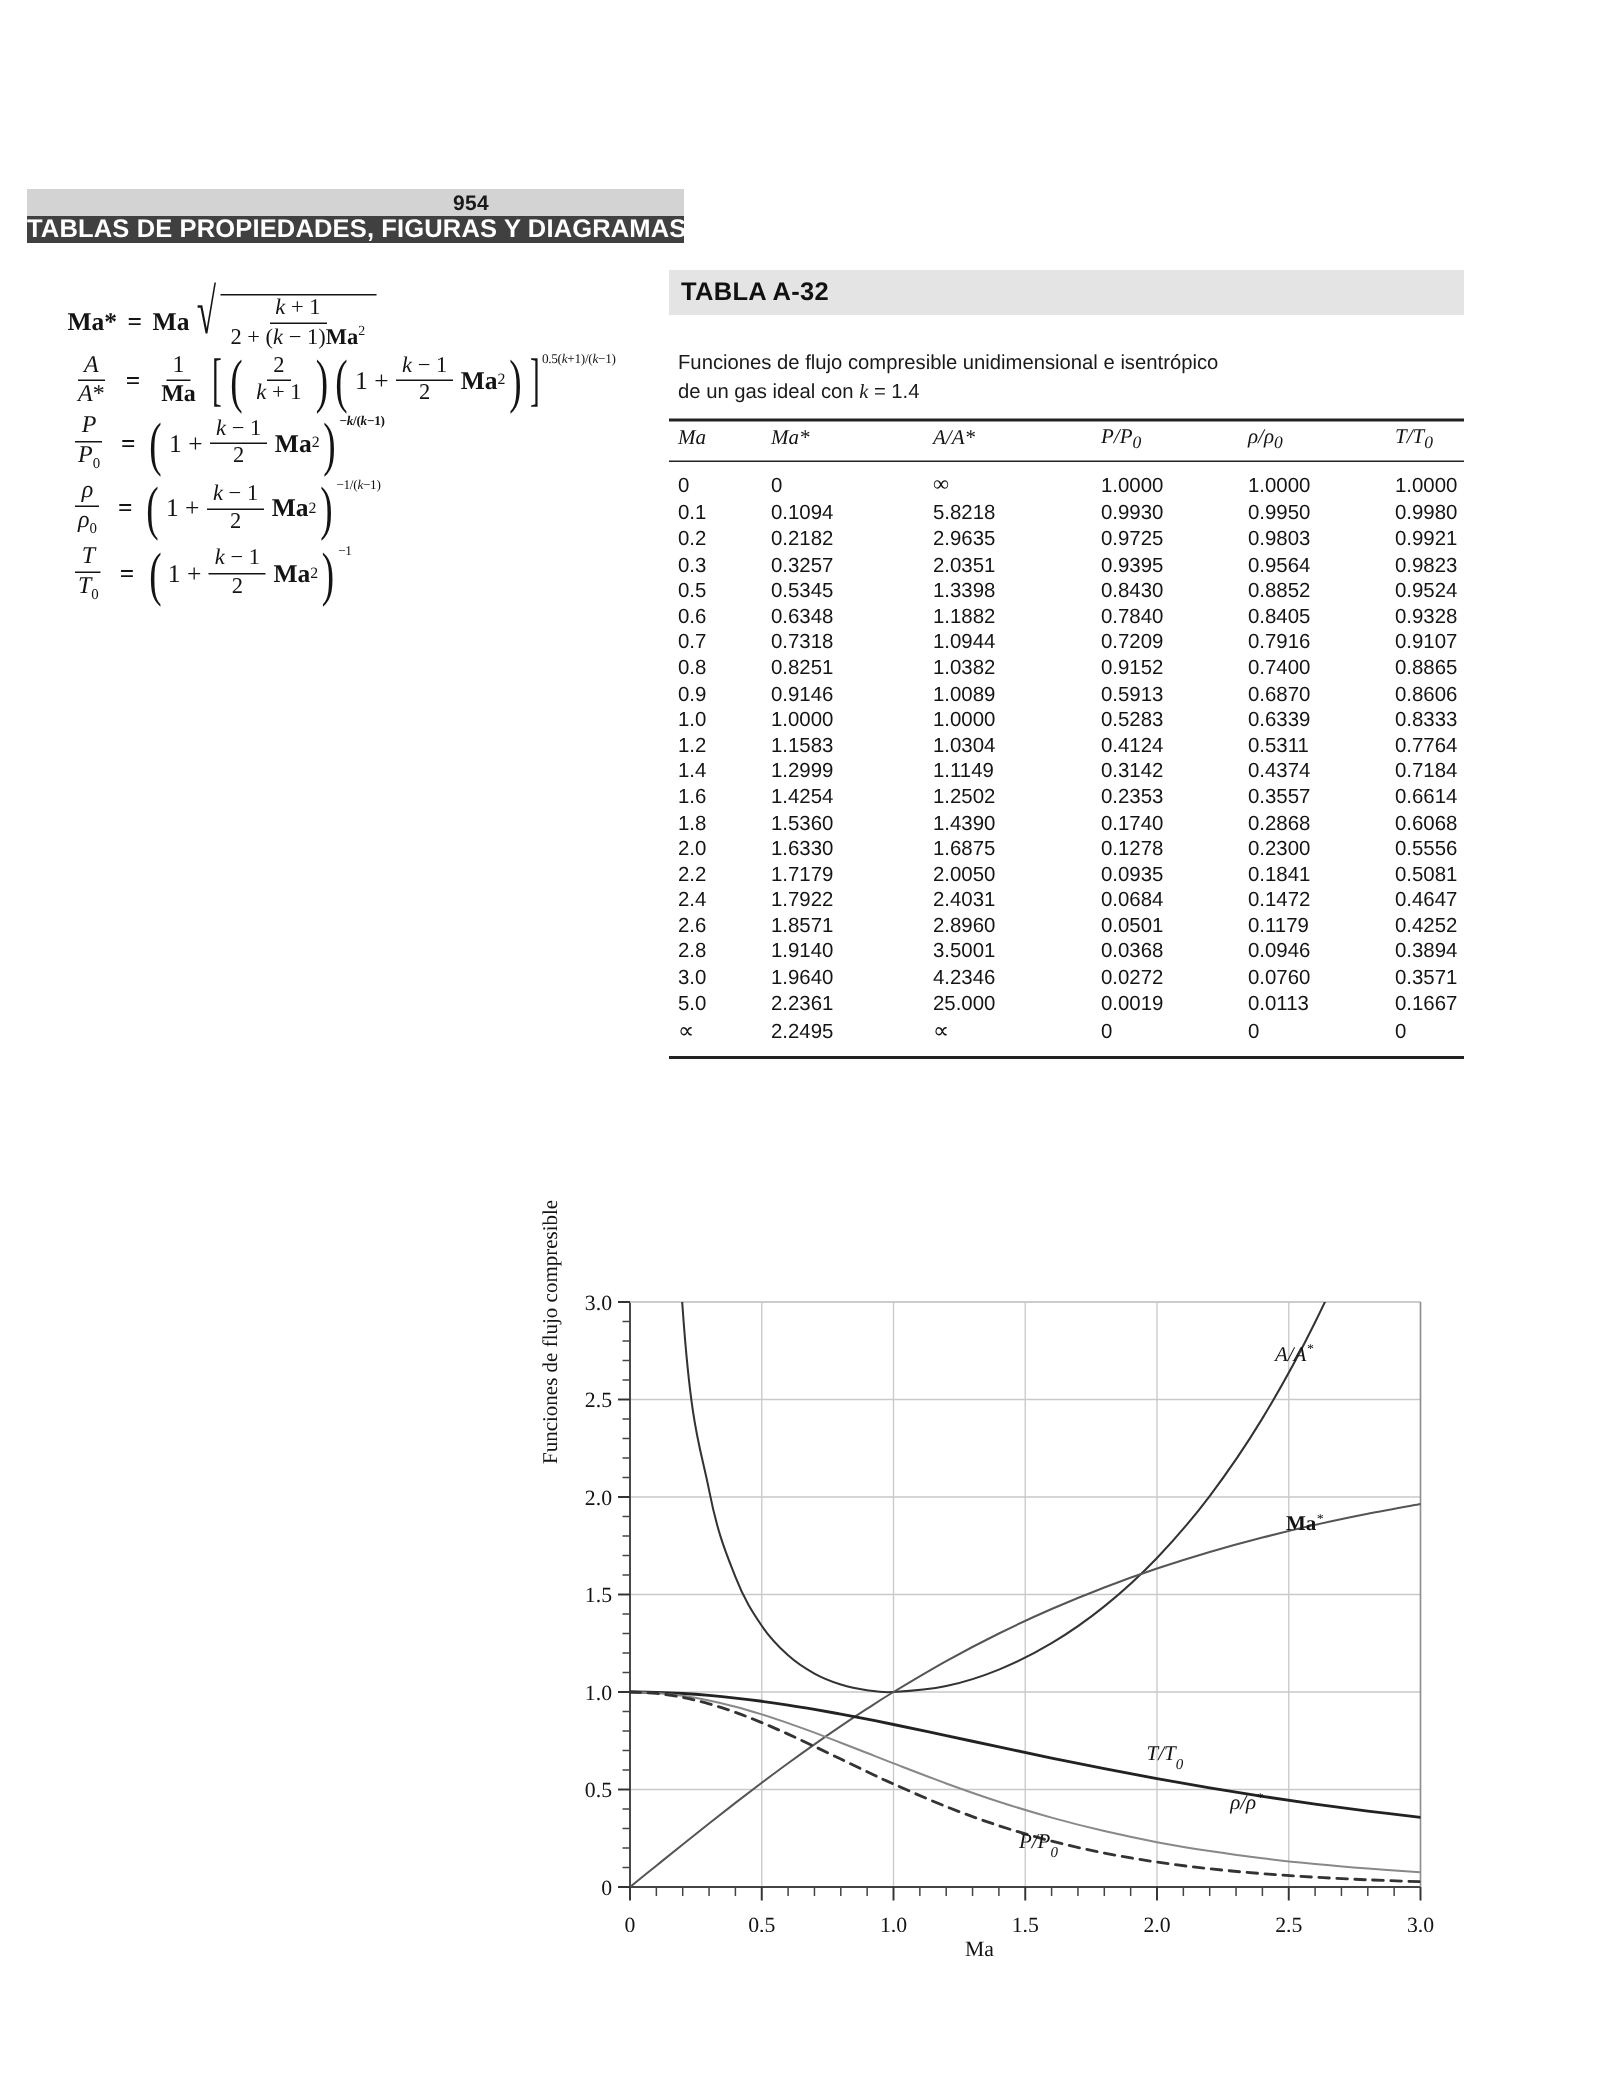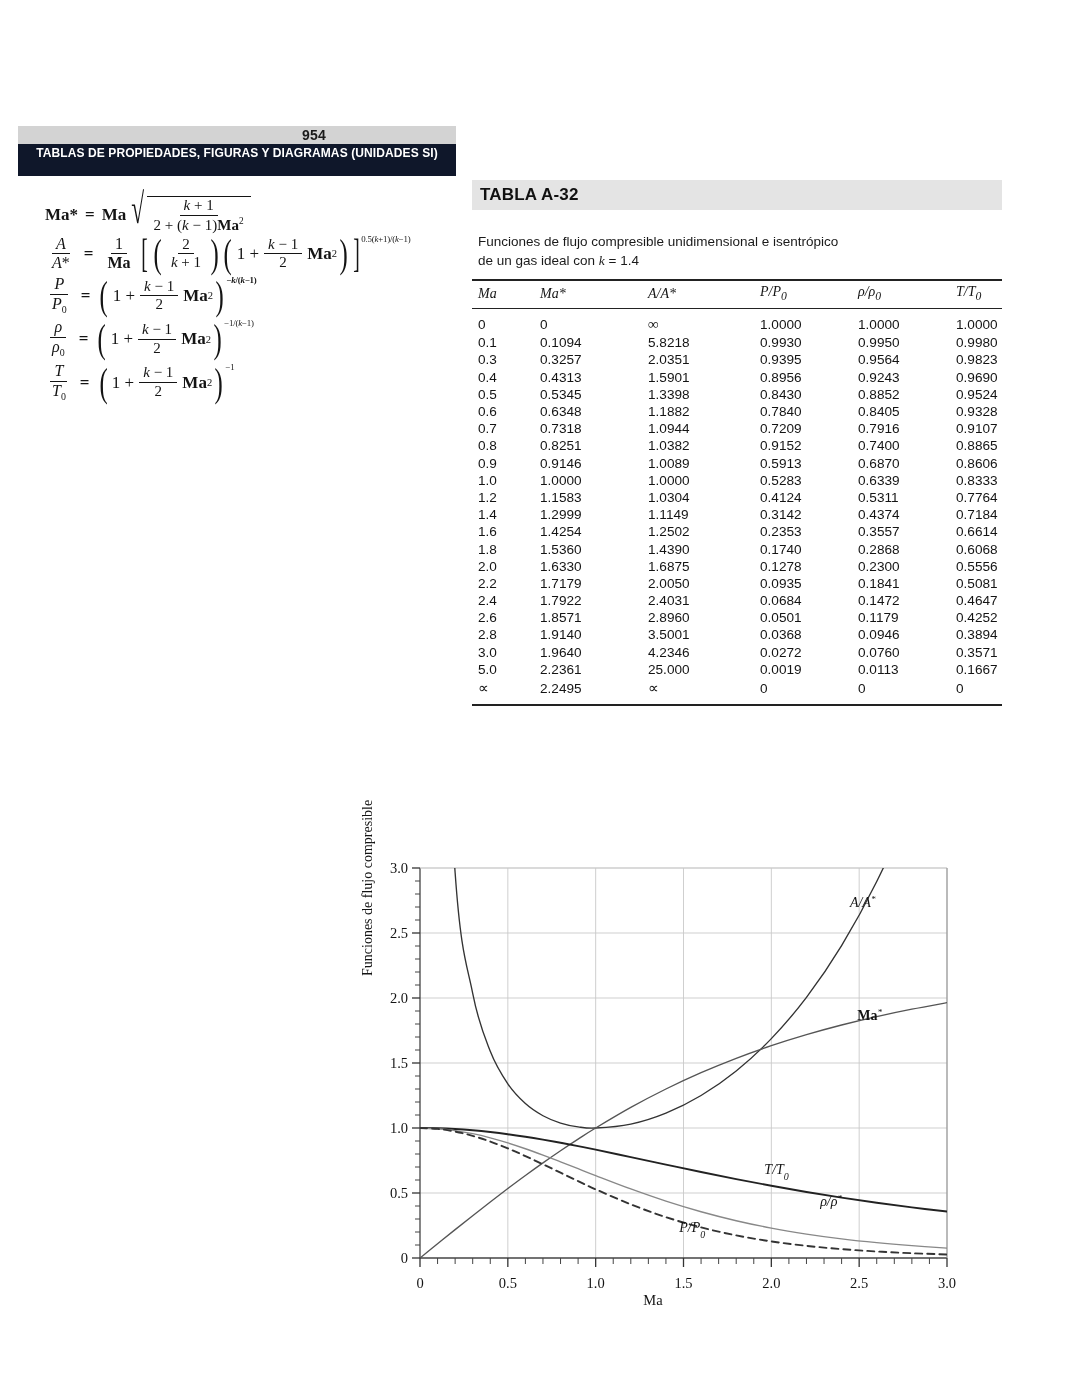--- a/index.html
+++ b/index.html
@@ -17,22 +17,22 @@
   .rh-wrap{position:absolute;left:18px;top:126px;width:438px;}
   .rh-top{
     background:#d3d3d3;height:18px;position:relative;
   }
   .rh-pageno{
     position:absolute;right:130px;top:0px;
     font-size:14px;font-weight:bold;color:#1a1a1a;
     letter-spacing:.2px;line-height:18px;
   }
   .rh-bar{
-    background:#0f172a;height:32px;color:#fff;
-    font-size:12px;font-weight:bold;
+    background:#404040;height:18px;color:#fff;
+    font-size:17px;font-weight:bold;
     letter-spacing:.1px;
     text-align:center;line-height:18px;
     white-space:nowrap;
     transform:scaleX(1.0);
   }
 
   
   .formulas{
     position:absolute;left:45px;top:196px;width:400px;
     font-family:"Liberation Serif", serif;
@@ -51,21 +51,21 @@
   .big-paren{font-size:2.35em;font-weight:300;line-height:.55;
              display:inline-block;transform:scaleX(.62);font-family:"Liberation Serif",serif;}
   .sqrt-wrap{display:inline-flex;align-items:stretch;}
   .sqrt-sign{font-size:2.5em;line-height:.62;transform:scaleX(.55);display:inline-block;}
   .sqrt-body{border-top:1.3px solid #141414;padding-top:1px;margin-left:-3px;}
   .expo{font-size:.52em;vertical-align:super;letter-spacing:-.2px;}
   .f1{font-size:17px;}
   .f2{font-size:17px;}
 
   
-  .tbl{position:absolute;left:472px;top:180px;width:530px;}
+  .tbl{position:absolute;left:446px;top:180px;width:530px;}
   .tbl-title-band{
     background:#e4e4e4;height:30px;display:flex;align-items:center;
     padding-left:8px;
   }
   .tbl-title{font-size:17px;font-weight:bold;letter-spacing:.2px;color:#111;}
   .tbl-caption{
     font-size:13.5px;color:#1a1a1a;line-height:1.42;
     padding:22px 4px 0 6px;
   }
   .tbl-caption .it{font-family:"Liberation Serif",serif;font-style:italic;}
@@ -261,34 +261,34 @@
           </tr>
           <tr>
             <td class="c0 numcell">0.1</td>
             <td class="c1 numcell">0.1094</td>
             <td class="c2 numcell">5.8218</td>
             <td class="c3 numcell">0.9930</td>
             <td class="c4 numcell">0.9950</td>
             <td class="c5 numcell">0.9980</td>
           </tr>
           <tr>
+            <td class="c0 numcell">0.2</td>
+            <td class="c1 numcell">0.2182</td>
+            <td class="c2 numcell">2.9635</td>
+            <td class="c3 numcell">0.9725</td>
+            <td class="c4 numcell">0.9803</td>
+            <td class="c5 numcell">0.9921</td>
+          </tr>
+          <tr>
             <td class="c0 numcell">0.3</td>
             <td class="c1 numcell">0.3257</td>
             <td class="c2 numcell">2.0351</td>
             <td class="c3 numcell">0.9395</td>
             <td class="c4 numcell">0.9564</td>
             <td class="c5 numcell">0.9823</td>
-          </tr>
-          <tr>
-            <td class="c0 numcell">0.4</td>
-            <td class="c1 numcell">0.4313</td>
-            <td class="c2 numcell">1.5901</td>
-            <td class="c3 numcell">0.8956</td>
-            <td class="c4 numcell">0.9243</td>
-            <td class="c5 numcell">0.9690</td>
           </tr>
           <tr>
             <td class="c0 numcell">0.5</td>
             <td class="c1 numcell">0.5345</td>
             <td class="c2 numcell">1.3398</td>
             <td class="c3 numcell">0.8430</td>
             <td class="c4 numcell">0.8852</td>
             <td class="c5 numcell">0.9524</td>
           </tr>
           <tr>

